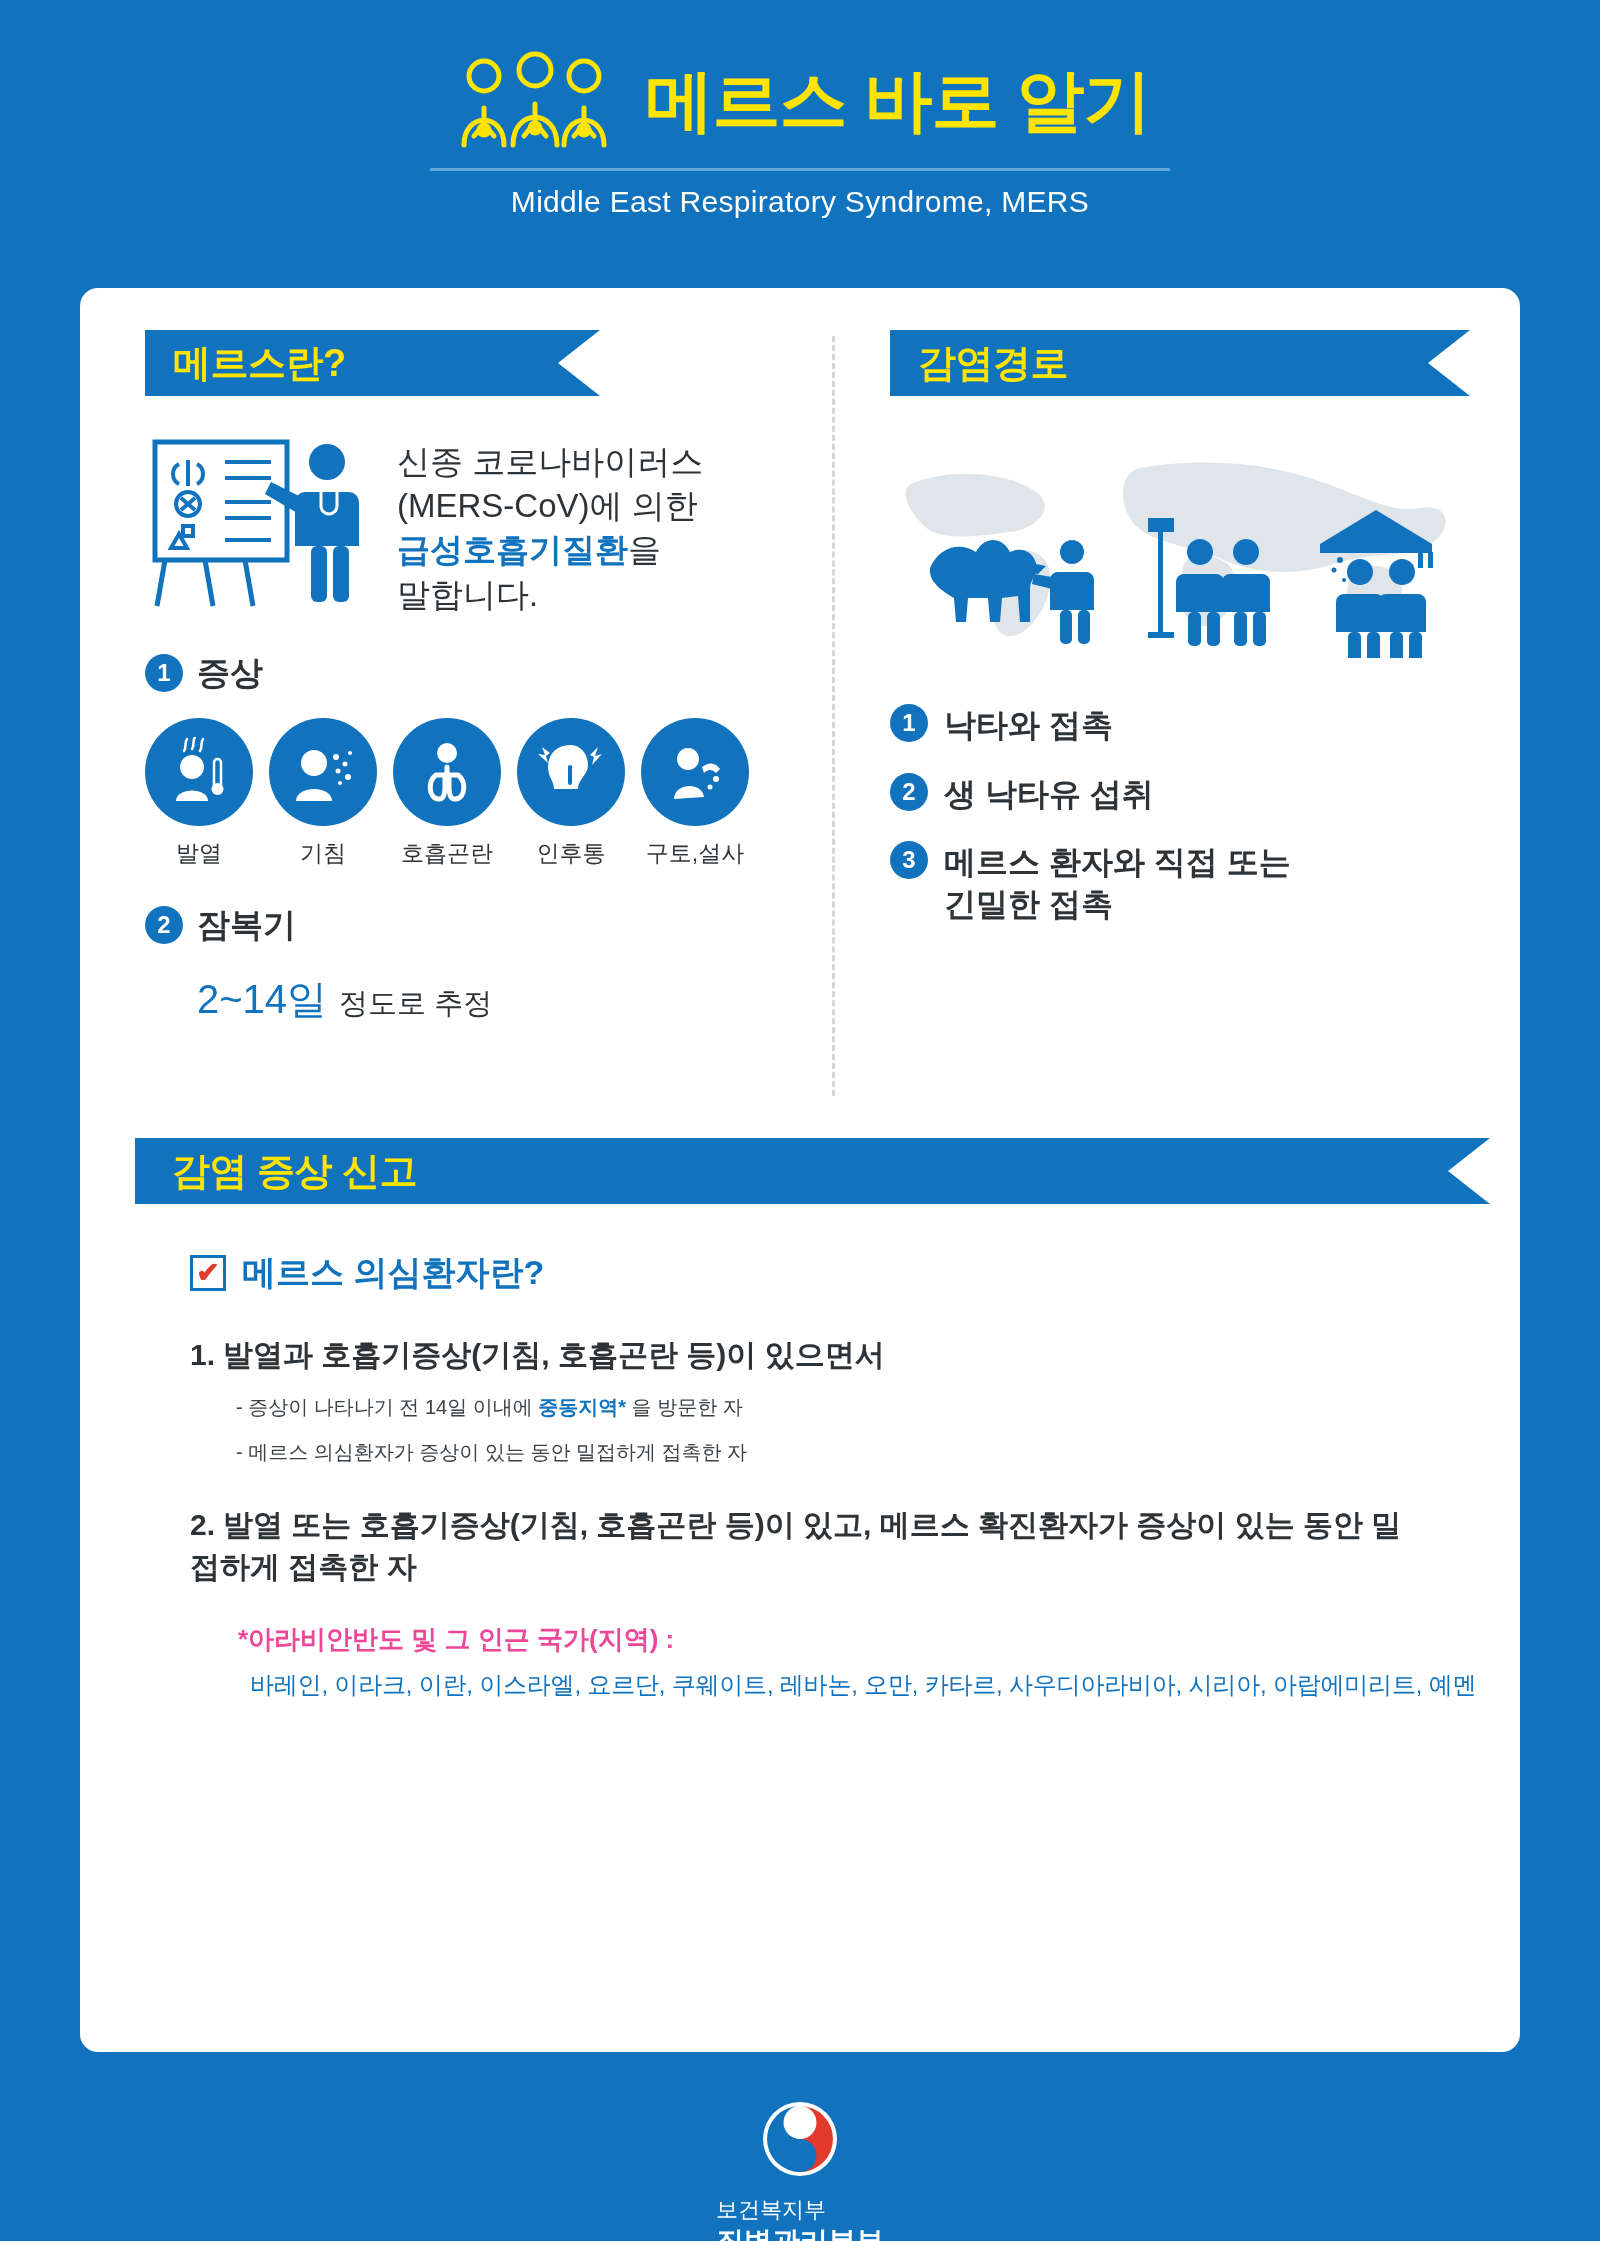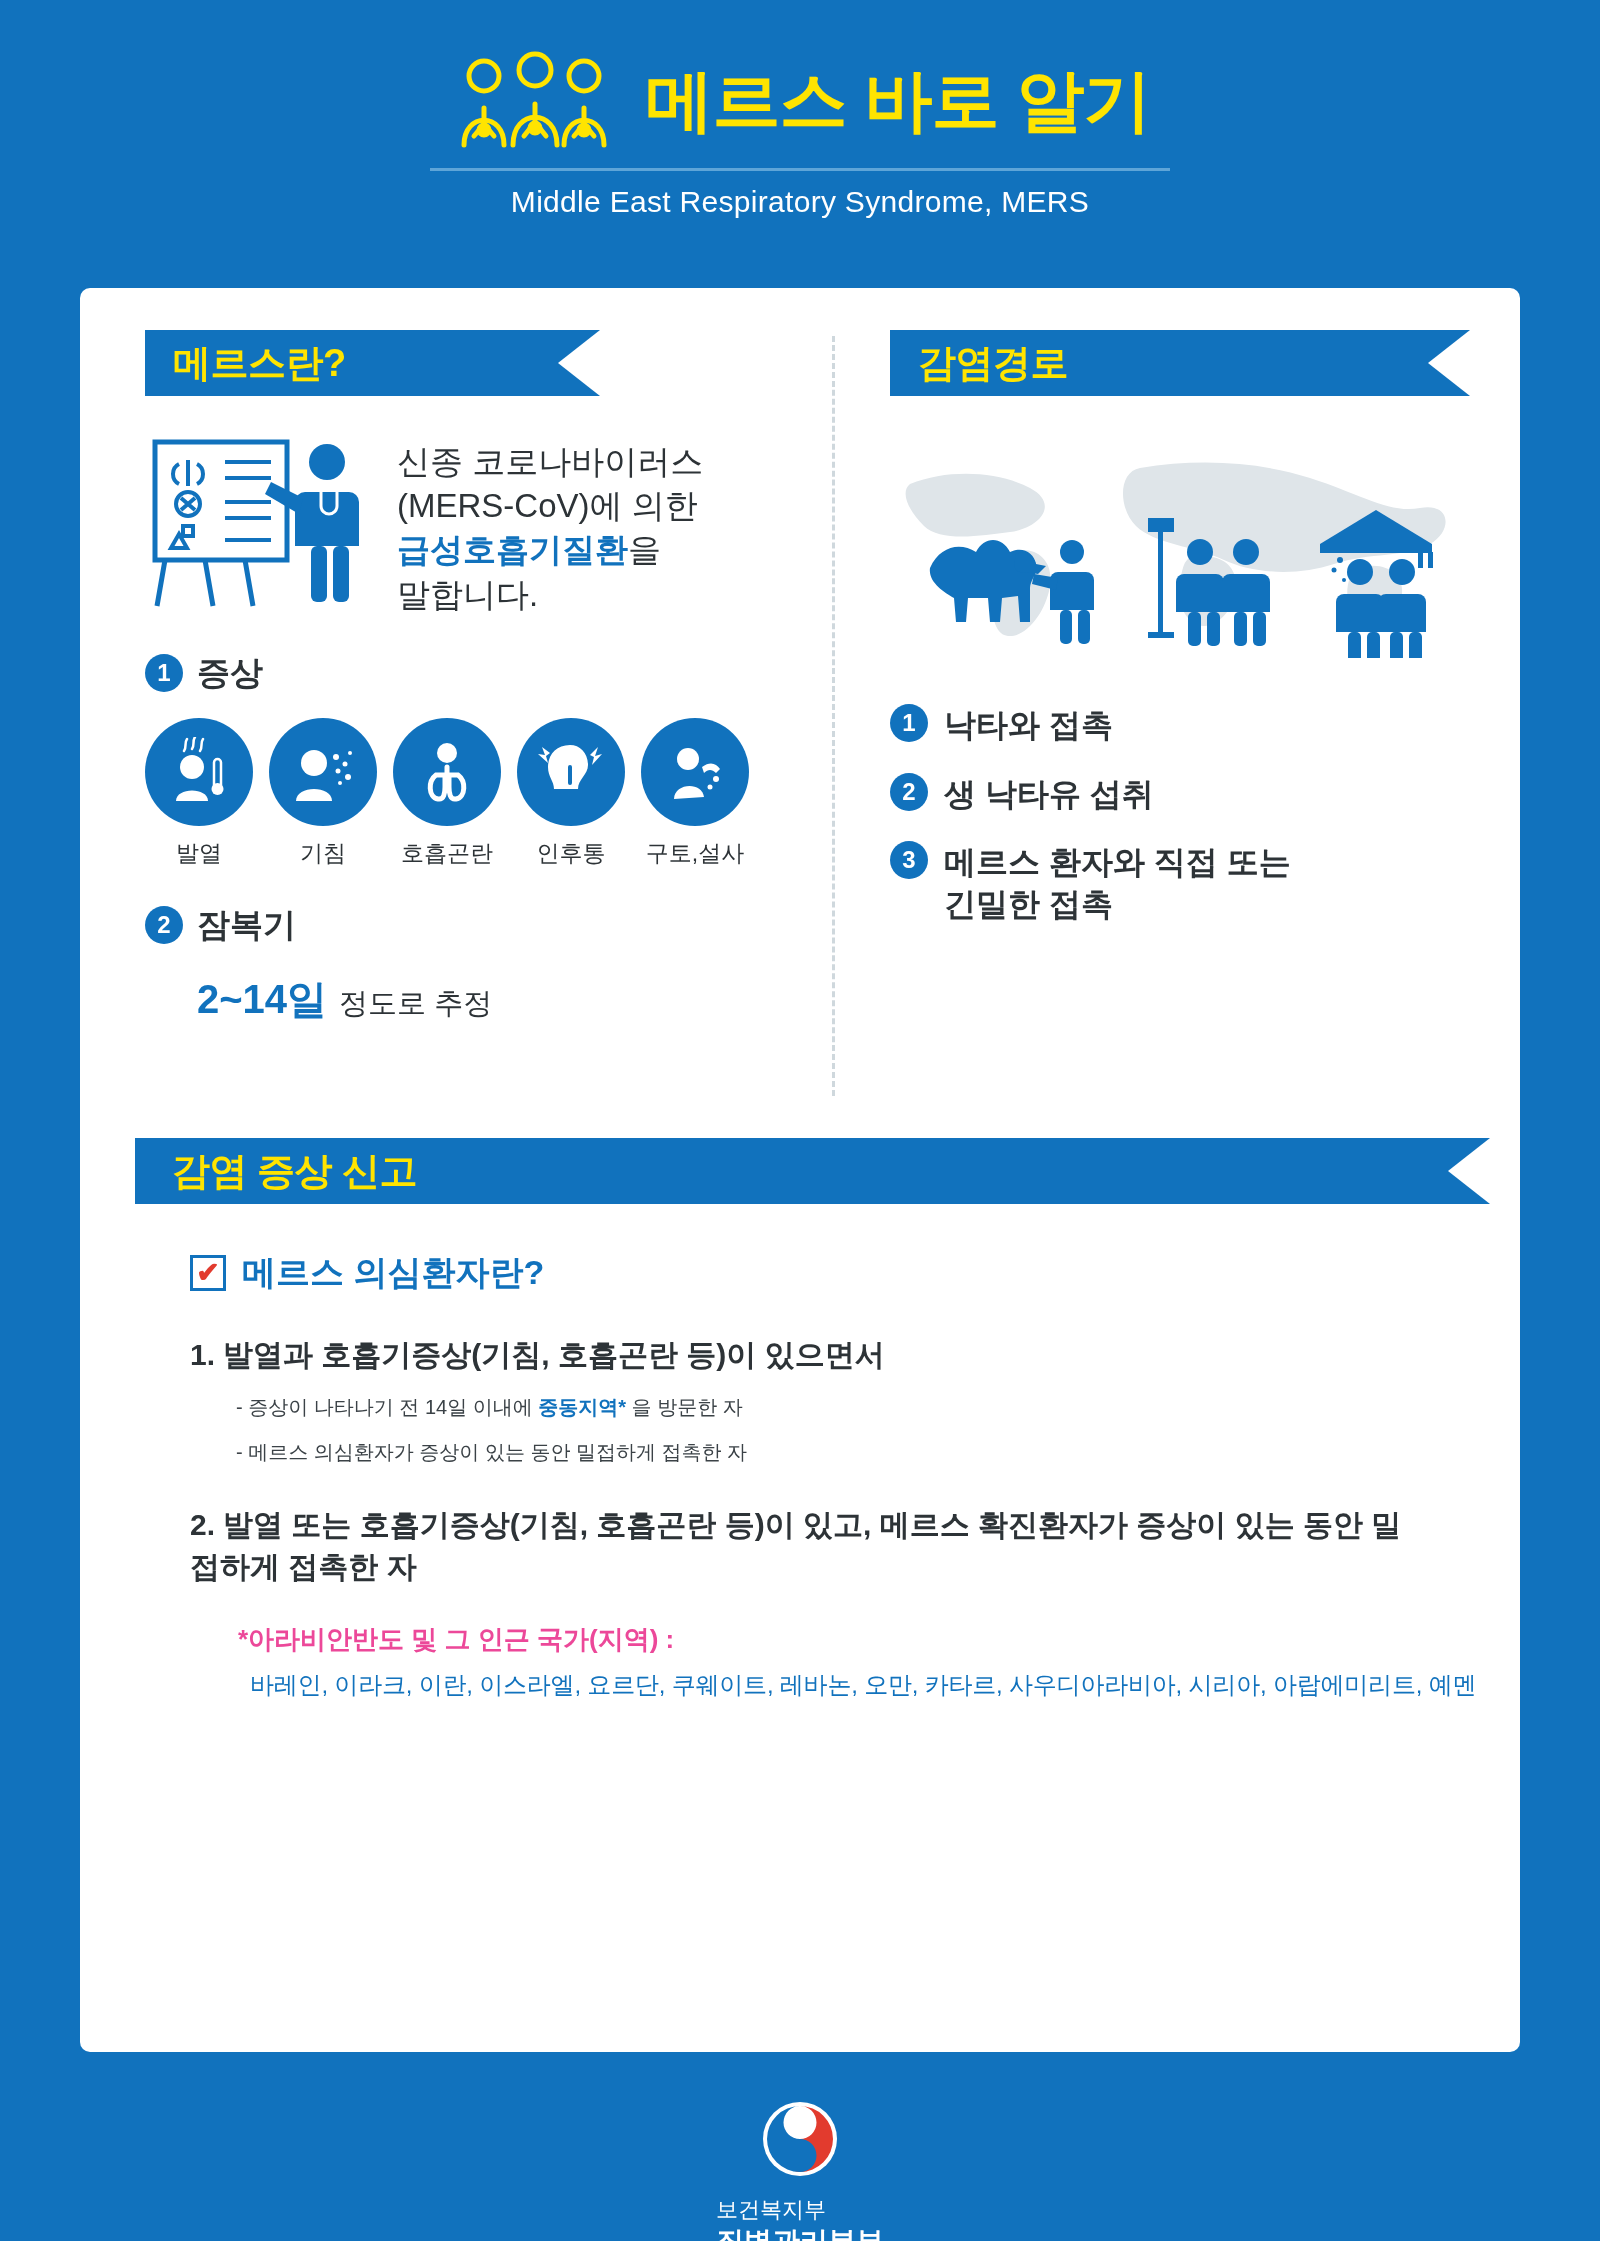--- a/index.html
+++ b/index.html
@@ -44,21 +44,21 @@
   }
 
   
   .card {
     position: absolute;
     left: 80px;
     top: 288px;
     width: 1440px;
     height: 1764px;
     background: #ffffff;
-    border-radius: 10px;
+    border-radius: 18px;
   }
 
   
   .ribbon {
     position: relative;
     height: 66px;
     background: #1172bd;
     display: flex;
     align-items: center;
   }
@@ -154,21 +154,21 @@
   .incubation {
     margin-top: 24px;
     padding-left: 52px;
     display: flex;
     align-items: baseline;
     gap: 12px;
   }
   .incubation .big {
     font-size: 40px;
     color: #1172bd;
-    font-weight: bold;
+    font-weight: normal;
   }
   .incubation .small {
     font-size: 29px;
     color: #2d3337;
   }
 
   
   .map-wrap {
     position: relative;
     width: 570px; height: 210px;

